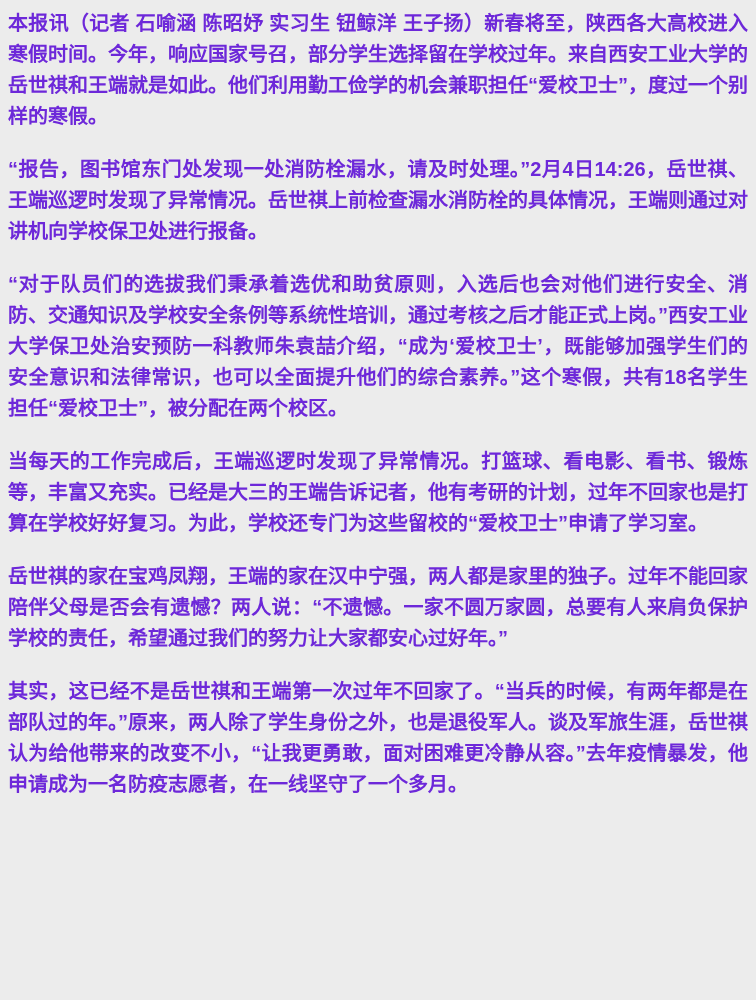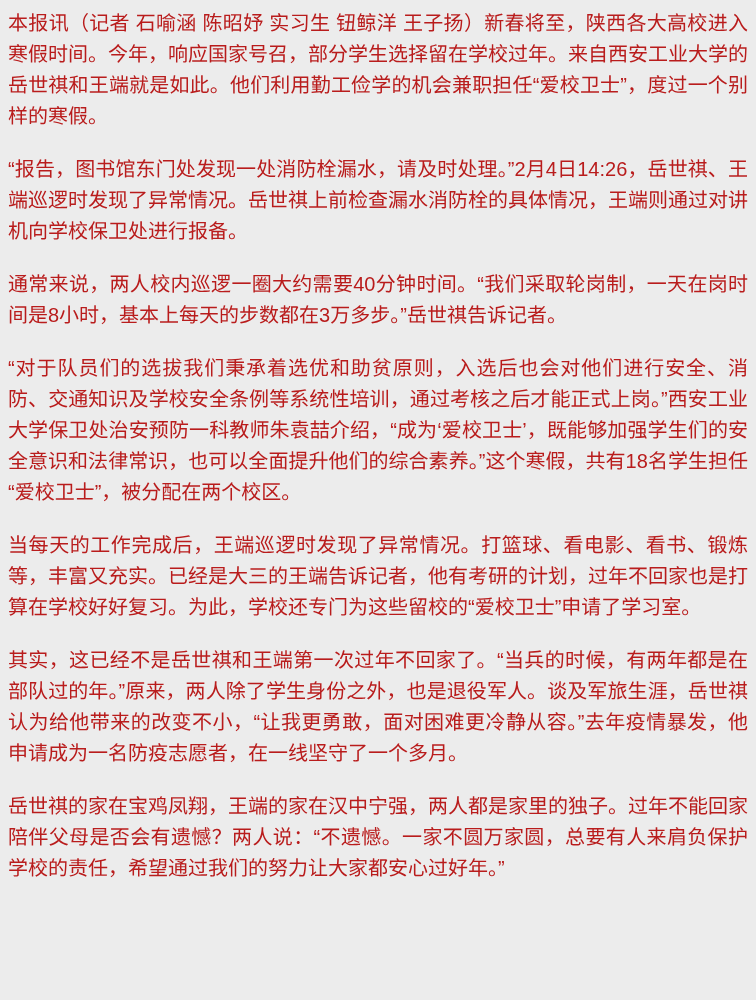--- a/index.html
+++ b/index.html
@@ -15,31 +15,30 @@
     padding: 8px 8px 0 8px;
     font-family: "Liberation Sans", sans-serif;
   }
   .article {
     width: 740px;
   }
   .article p {
     margin: 0 0 22px 0;
     font-size: 20px;
     line-height: 31px;
-    color: #b91c1c;
+    color: #6d28d9;
     text-align: justify;
     word-break: break-all;
-    font-weight: 400;
+    font-weight: 700;
   }
 </style>
 </head>
 <body>
 
 <article class="article">
   <p>本报讯（记者 石喻涵 陈昭妤 实习生 钮鲸洋 王子扬）新春将至，陕西各大高校进入寒假时间。今年，响应国家号召，部分学生选择留在学校过年。来自西安工业大学的岳世祺和王端就是如此。他们利用勤工俭学的机会兼职担任“爱校卫士”，度过一个别样的寒假。</p>
   <p>“报告，图书馆东门处发现一处消防栓漏水，请及时处理。”2月4日14:26，岳世祺、王端巡逻时发现了异常情况。岳世祺上前检查漏水消防栓的具体情况，王端则通过对讲机向学校保卫处进行报备。</p>
-  <p>通常来说，两人校内巡逻一圈大约需要40分钟时间。“我们采取轮岗制，一天在岗时间是8小时，基本上每天的步数都在3万多步。”岳世祺告诉记者。</p>
   <p>“对于队员们的选拔我们秉承着选优和助贫原则，入选后也会对他们进行安全、消防、交通知识及学校安全条例等系统性培训，通过考核之后才能正式上岗。”西安工业大学保卫处治安预防一科教师朱袁喆介绍，“成为‘爱校卫士’，既能够加强学生们的安全意识和法律常识，也可以全面提升他们的综合素养。”这个寒假，共有18名学生担任“爱校卫士”，被分配在两个校区。</p>
   <p>当每天的工作完成后，王端巡逻时发现了异常情况。打篮球、看电影、看书、锻炼等，丰富又充实。已经是大三的王端告诉记者，他有考研的计划，过年不回家也是打算在学校好好复习。为此，学校还专门为这些留校的“爱校卫士”申请了学习室。</p>
+  <p>岳世祺的家在宝鸡凤翔，王端的家在汉中宁强，两人都是家里的独子。过年不能回家陪伴父母是否会有遗憾？两人说：“不遗憾。一家不圆万家圆，总要有人来肩负保护学校的责任，希望通过我们的努力让大家都安心过好年。”</p>
   <p>其实，这已经不是岳世祺和王端第一次过年不回家了。“当兵的时候，有两年都是在部队过的年。”原来，两人除了学生身份之外，也是退役军人。谈及军旅生涯，岳世祺认为给他带来的改变不小，“让我更勇敢，面对困难更冷静从容。”去年疫情暴发，他申请成为一名防疫志愿者，在一线坚守了一个多月。</p>
-  <p>岳世祺的家在宝鸡凤翔，王端的家在汉中宁强，两人都是家里的独子。过年不能回家陪伴父母是否会有遗憾？两人说：“不遗憾。一家不圆万家圆，总要有人来肩负保护学校的责任，希望通过我们的努力让大家都安心过好年。”</p>
 
 </article>
 
 </body></html>

